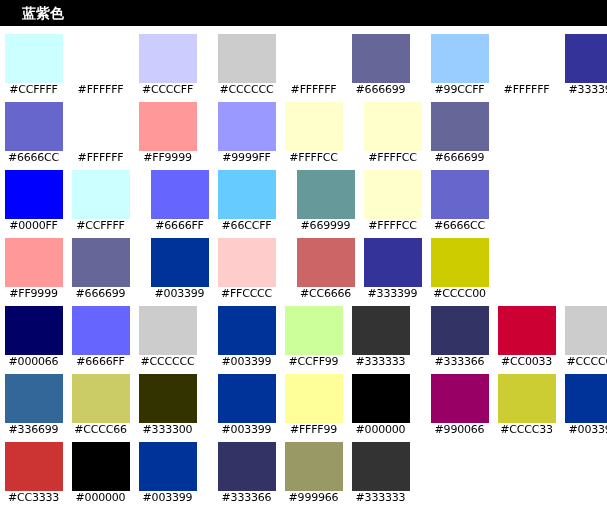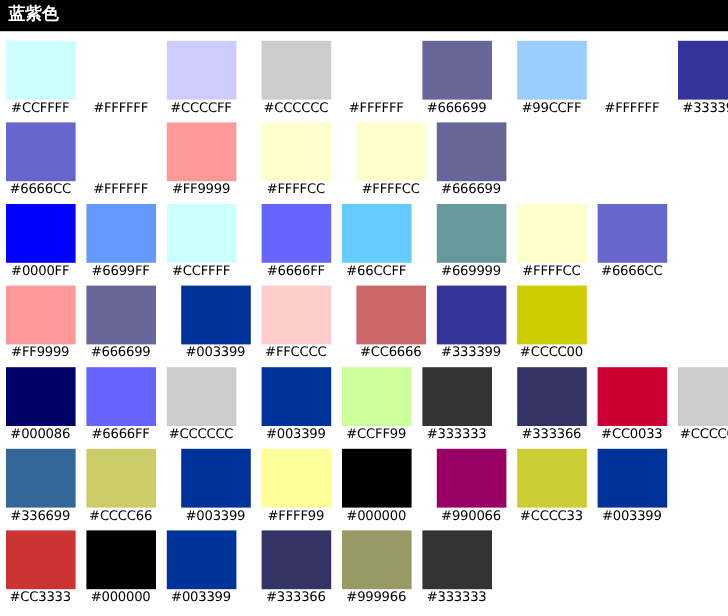--- a/index.html
+++ b/index.html
@@ -23,23 +23,23 @@
     height: 26px;
     background: #000000;
     display: flex;
     align-items: center;
   }
   .title-text {
     color: #ffffff;
     font-size: 14px;
     font-weight: bold;
     line-height: 14px;
-    padding-left: 7px;
+    padding-left: 22px;
     letter-spacing: 0px;
-    font-family: Liberation Mono, monospace;
+    font-family: Liberation Sans, sans-serif;
   }
   
   .palette {
     position: absolute;
     left: 0; top: 26px;
     width: 607px;
     height: 394px;
   }
   .row {
     display: flex;
@@ -148,20 +148,24 @@
             <div class="hex">#FFFFFF</div>
           </div>
           <div class="cell">
             <div class="swatch" style="background: rgb(255, 153, 153);"></div>
             <div class="hex">#FF9999</div>
           </div>
         </div>
         <div class="group-gap"></div>
         <div class="group">
           <div class="cell">
+            <div class="swatch" style="background: rgb(153, 153, 255);"></div>
+            <div class="hex">#9999FF</div>
+          </div>
+          <div class="cell">
             <div class="swatch" style="background: rgb(255, 255, 204);"></div>
             <div class="hex">#FFFFCC</div>
           </div>
         </div>
         <div class="group-gap"></div>
         <div class="group">
           <div class="cell">
             <div class="swatch" style="background: rgb(255, 255, 204);"></div>
             <div class="hex">#FFFFCC</div>
           </div>
@@ -171,24 +175,20 @@
           </div>
         </div>
       </div>
       <div class="row">
         <div class="group">
           <div class="cell">
             <div class="swatch" style="background: rgb(0, 0, 255);"></div>
             <div class="hex">#0000FF</div>
           </div>
           <div class="cell">
-            <div class="swatch" style="background: rgb(102, 153, 255);"></div>
-            <div class="hex">#6699FF</div>
-          </div>
-          <div class="cell">
             <div class="swatch" style="background: rgb(204, 255, 255);"></div>
             <div class="hex">#CCFFFF</div>
           </div>
         </div>
         <div class="group-gap"></div>
         <div class="group">
           <div class="cell">
             <div class="swatch" style="background: rgb(102, 102, 255);"></div>
             <div class="hex">#6666FF</div>
           </div>
@@ -248,21 +248,21 @@
           <div class="cell">
             <div class="swatch" style="background: rgb(204, 204, 0);"></div>
             <div class="hex">#CCCC00</div>
           </div>
         </div>
       </div>
       <div class="row">
         <div class="group">
           <div class="cell">
             <div class="swatch" style="background: rgb(0, 0, 102);"></div>
-            <div class="hex">#000086</div>
+            <div class="hex">#000066</div>
           </div>
           <div class="cell">
             <div class="swatch" style="background: rgb(102, 102, 255);"></div>
             <div class="hex">#6666FF</div>
           </div>
           <div class="cell">
             <div class="swatch" style="background: rgb(204, 204, 204);"></div>
             <div class="hex">#CCCCCC</div>
           </div>
         </div>
@@ -299,20 +299,24 @@
       </div>
       <div class="row">
         <div class="group">
           <div class="cell">
             <div class="swatch" style="background: rgb(51, 102, 153);"></div>
             <div class="hex">#336699</div>
           </div>
           <div class="cell">
             <div class="swatch" style="background: rgb(204, 204, 102);"></div>
             <div class="hex">#CCCC66</div>
+          </div>
+          <div class="cell">
+            <div class="swatch" style="background: rgb(51, 51, 0);"></div>
+            <div class="hex">#333300</div>
           </div>
         </div>
         <div class="group-gap"></div>
         <div class="group">
           <div class="cell">
             <div class="swatch" style="background: rgb(0, 51, 153);"></div>
             <div class="hex">#003399</div>
           </div>
           <div class="cell">
             <div class="swatch" style="background: rgb(255, 255, 153);"></div>

